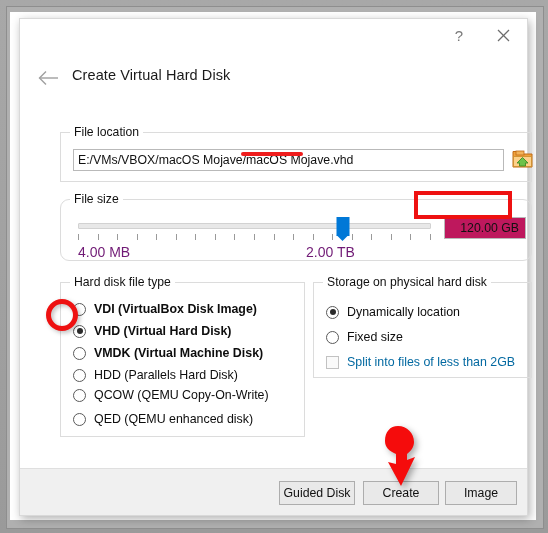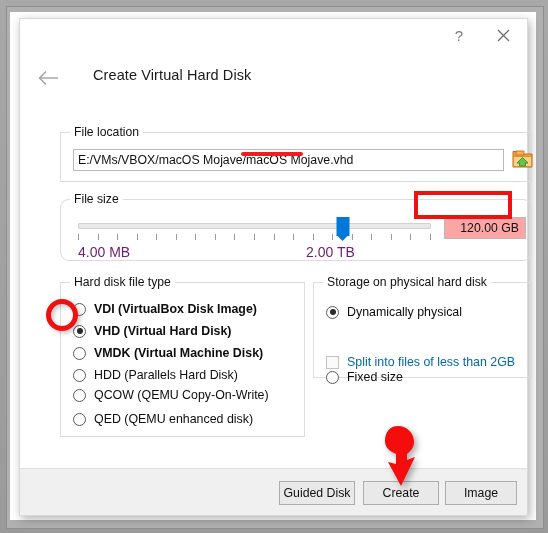--- a/index.html
+++ b/index.html
@@ -67,21 +67,21 @@
   }
   .back-arrow {
     position: absolute;
     left: 14px; top: 6px;
     width: 30px; height: 30px;
     display: flex; align-items: center; justify-content: center;
     color: #9a9a9a;
   }
   .page-title {
     position: absolute;
-    left: 73px; top: 10px;
+    left: 52px; top: 10px;
     font-size: 14.5px;
     color: #1a1a1a;
     letter-spacing: .1px;
   }
 
   
   .group {
     position: absolute;
     border: 1px solid #dcdcdc;
     box-sizing: border-box;
@@ -176,21 +176,21 @@
     color: #701a75;
   }
   .size-min { left: 17px; }
   .size-max { left: 245px; }
 
   .size-spin {
     position: absolute;
     left: 383px; top: 17px;
     width: 82px; height: 22px;
     border: 1px solid #b9b9b9;
-    background: #fca5a5;
+    background: #be185d;
     box-sizing: border-box;
     font-size: 12.3px;
     color: #111;
     text-align: right;
     padding: 0 6px 0 2px;
     line-height: 20px;
     font-family: "Liberation Sans", sans-serif;
     outline: none;
   }
 
@@ -394,23 +394,23 @@
             <span class="opt-label">QED (QEMU enhanced disk)</span>
           </div>
         </div>
     </div>
 
     <div class="group" id="grp-storage">
       <div class="legend">Storage on physical hard disk</div>
 
       <div class="opt-row" style="top:18px;">
         <span class="radio checked"></span>
-        <span class="opt-label">Dynamically physical</span>
-      </div>
-      <div class="opt-row" style="top:43px;margin-top:40px;">
+        <span class="opt-label">Dynamically location</span>
+      </div>
+      <div class="opt-row" style="top:43px;">
         <span class="radio"></span>
         <span class="opt-label">Fixed size</span>
       </div>
       <div class="opt-row" style="top:68px;">
         <span class="checkbox"></span>
         <span class="opt-label disabled">Split into files of less than 2GB</span>
       </div>
     </div>
 
     <div class="footer">

